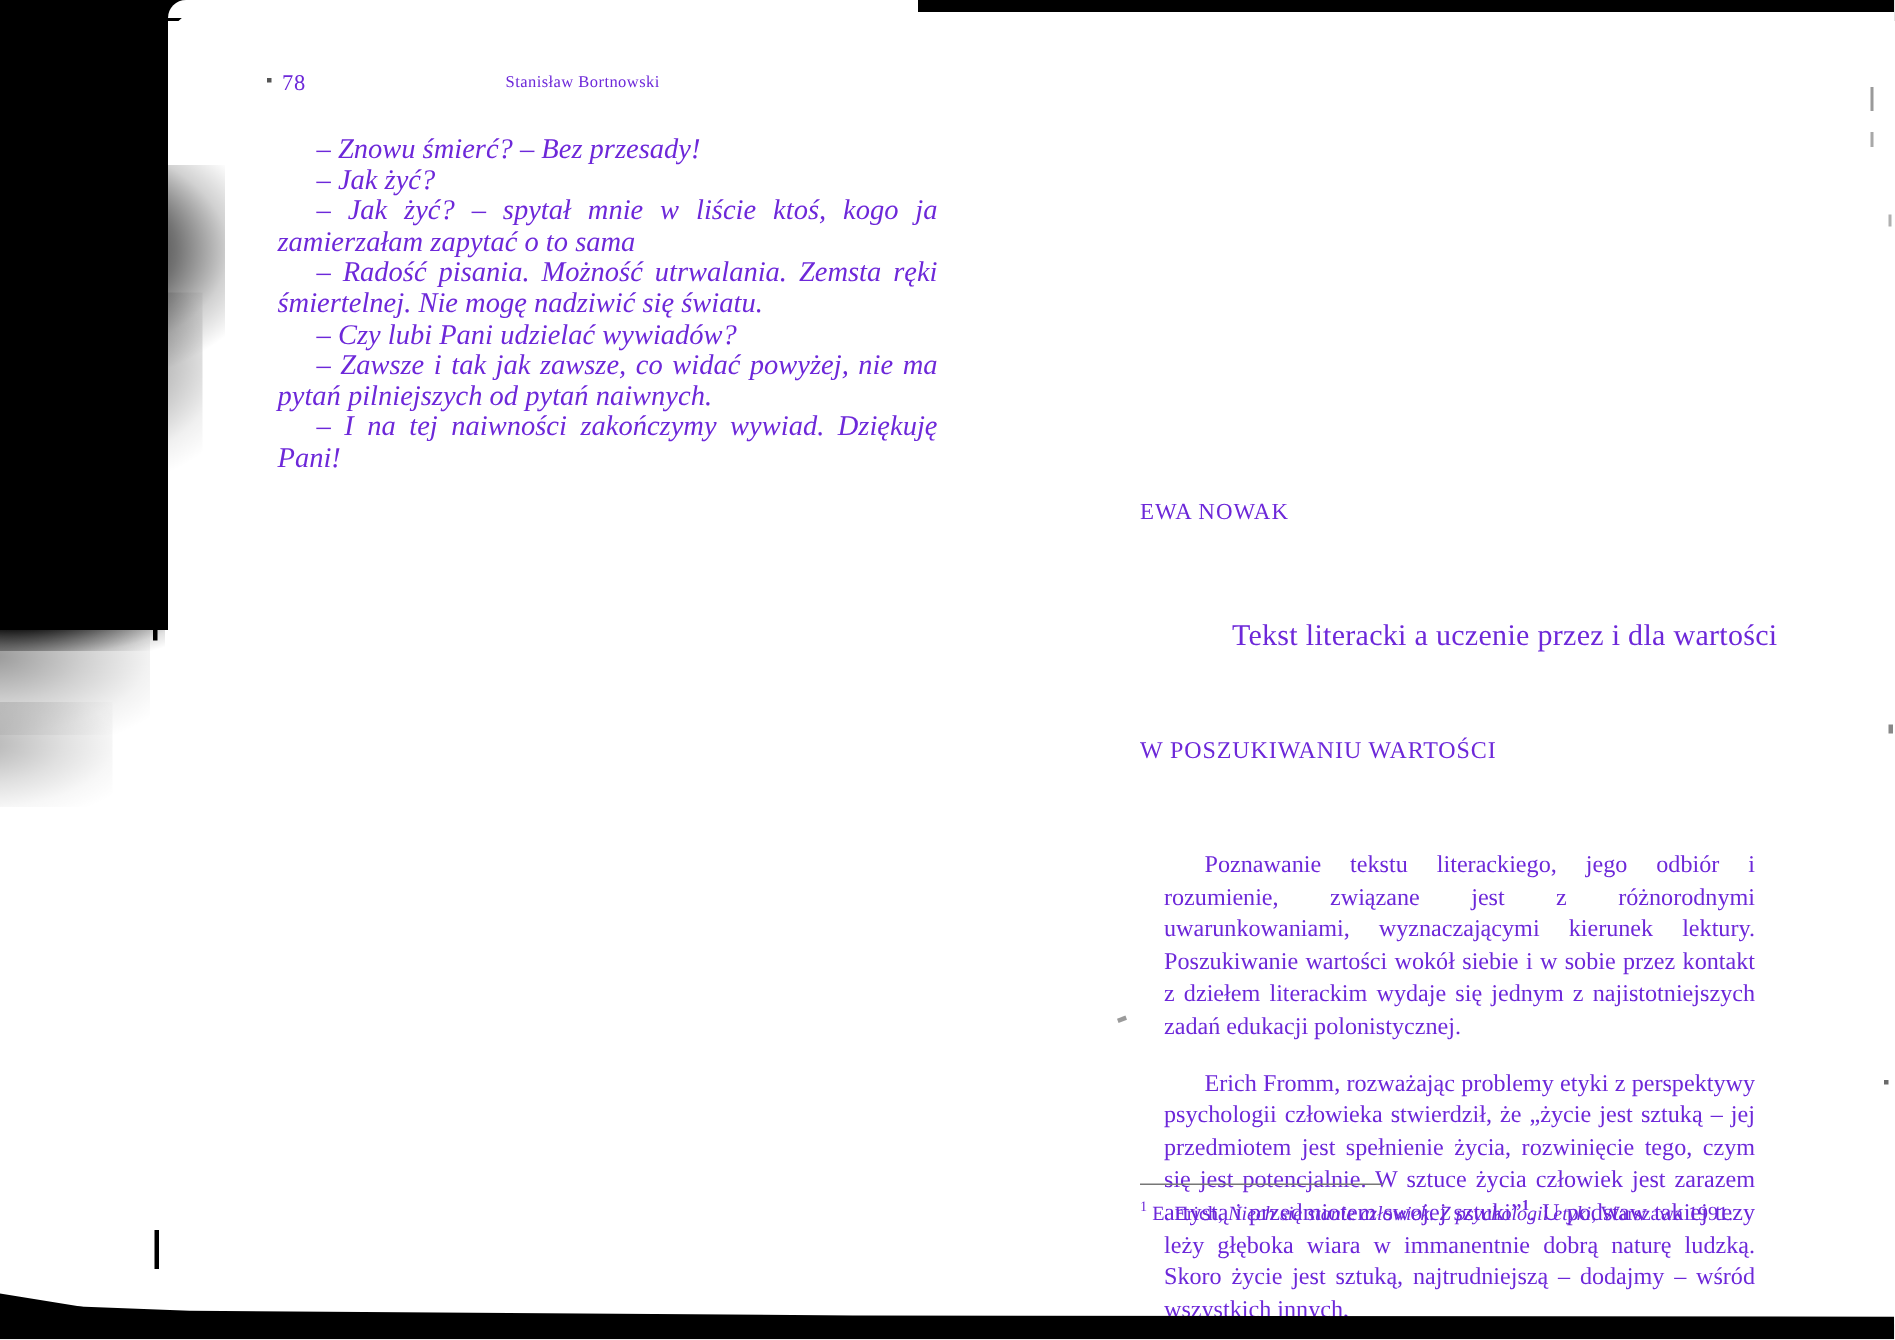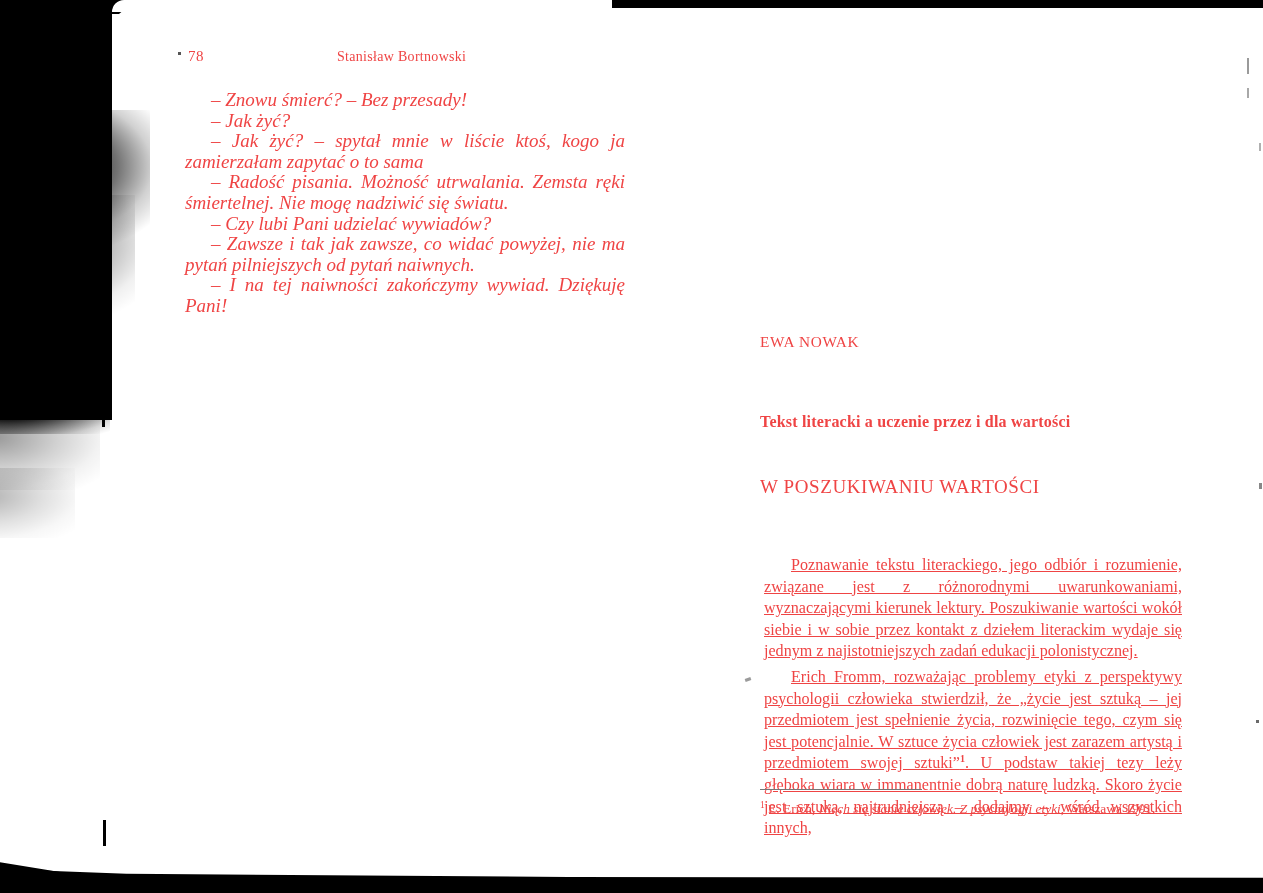--- a/index.html
+++ b/index.html
@@ -7,21 +7,21 @@
     padding: 0;
     background: #ffffff;
   }
   #scan {
     position: relative;
     width: 1263px;
     height: 893px;
     background: #ffffff;
     overflow: hidden;
     font-family: "Liberation Serif", "DejaVu Serif", serif;
-    color: #ef4444;
+    color: #6d28d9;
   }
 
   
   .scan-bg-left {
     position: absolute;
     left: 0; top: 0;
     width: 112px; height: 420px;
     background: #000000;
   }
   .scan-bg-top {
@@ -148,21 +148,21 @@
   }
   .folio-dot {
     position: absolute;
     left: 66px; top: 44px;
     width: 3px; height: 3px;
     background: #555;
   }
   .running-head {
     position: absolute;
     left: 225px; top: 41px;
-    font-size: 14px;
+    font-size: 11px;
     letter-spacing: 0.3px;
   }
   .dialogue {
     position: absolute;
     left: 73px; top: 82px;
     width: 440px;
     font-style: italic;
     font-size: 19px;
     line-height: 20.6px;
     text-align: justify;
@@ -181,44 +181,42 @@
   .author {
     position: absolute;
     left: 88px; top: 325px;
     font-size: 15.3px;
     letter-spacing: 0.7px;
   }
   .article-title {
     position: absolute;
     left: 88px; top: 405px;
     width: 425px;
-    text-align: left;
+    text-align: right;
+    font-size: 20px;
+    letter-spacing: 0.2px;
+  }
+  .section-head {
+    position: absolute;
+    left: 88px; top: 484px;
     font-size: 16px;
-    letter-spacing: 0.2px;
-    font-weight: bold;
-  }
-  .section-head {
-    position: absolute;
-    left: 88px; top: 468px;
-    font-size: 19px;
     letter-spacing: 0.6px;
   }
   .body-text {
     position: absolute;
     left: 88px; top: 542px;
     width: 426px;
     font-size: 16.1px;
     line-height: 21.6px;
     text-align: justify;
     text-justify: inter-word;
   }
   .body-text p {
-    margin: 4px;
+    margin: 16px;
     text-indent: 27px;
-    text-decoration: underline;
   }
   .body-text sup {
     font-size: 10px;
     font-weight: bold;
     line-height: 0;
   }
   .fn-rule {
     position: absolute;
     left: 88px; top: 781px;
     width: 162px; height: 0;

